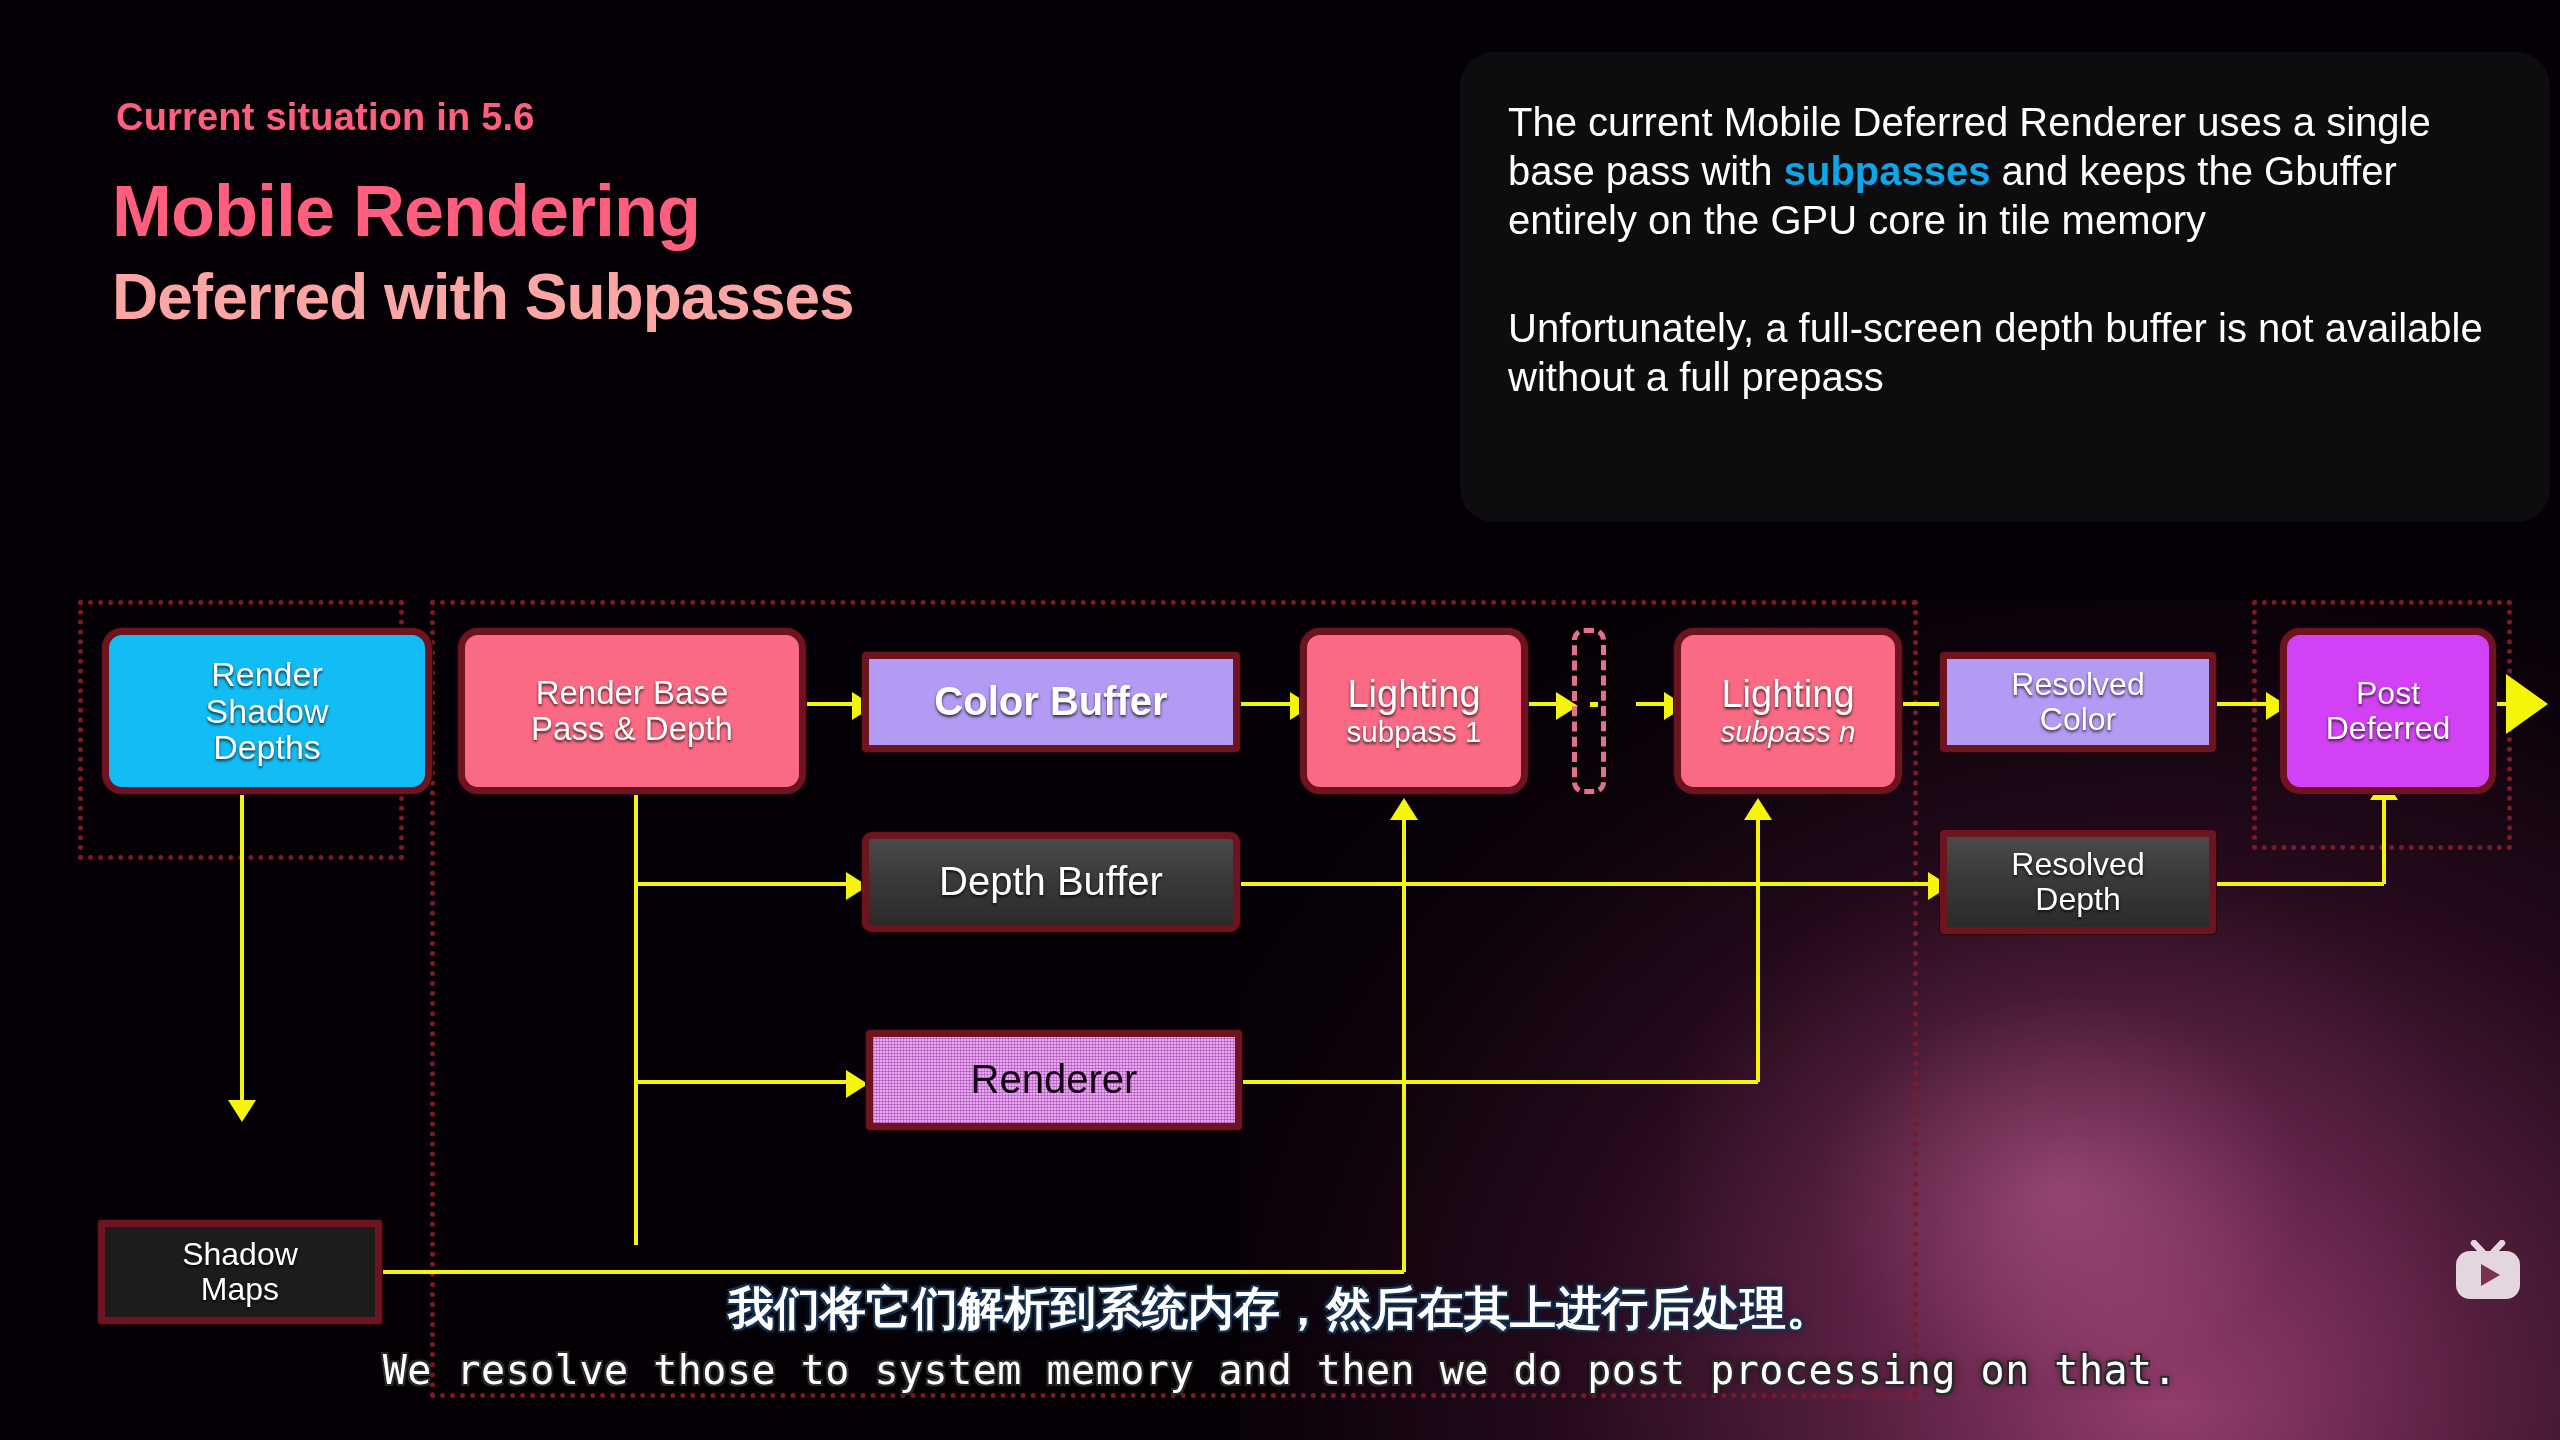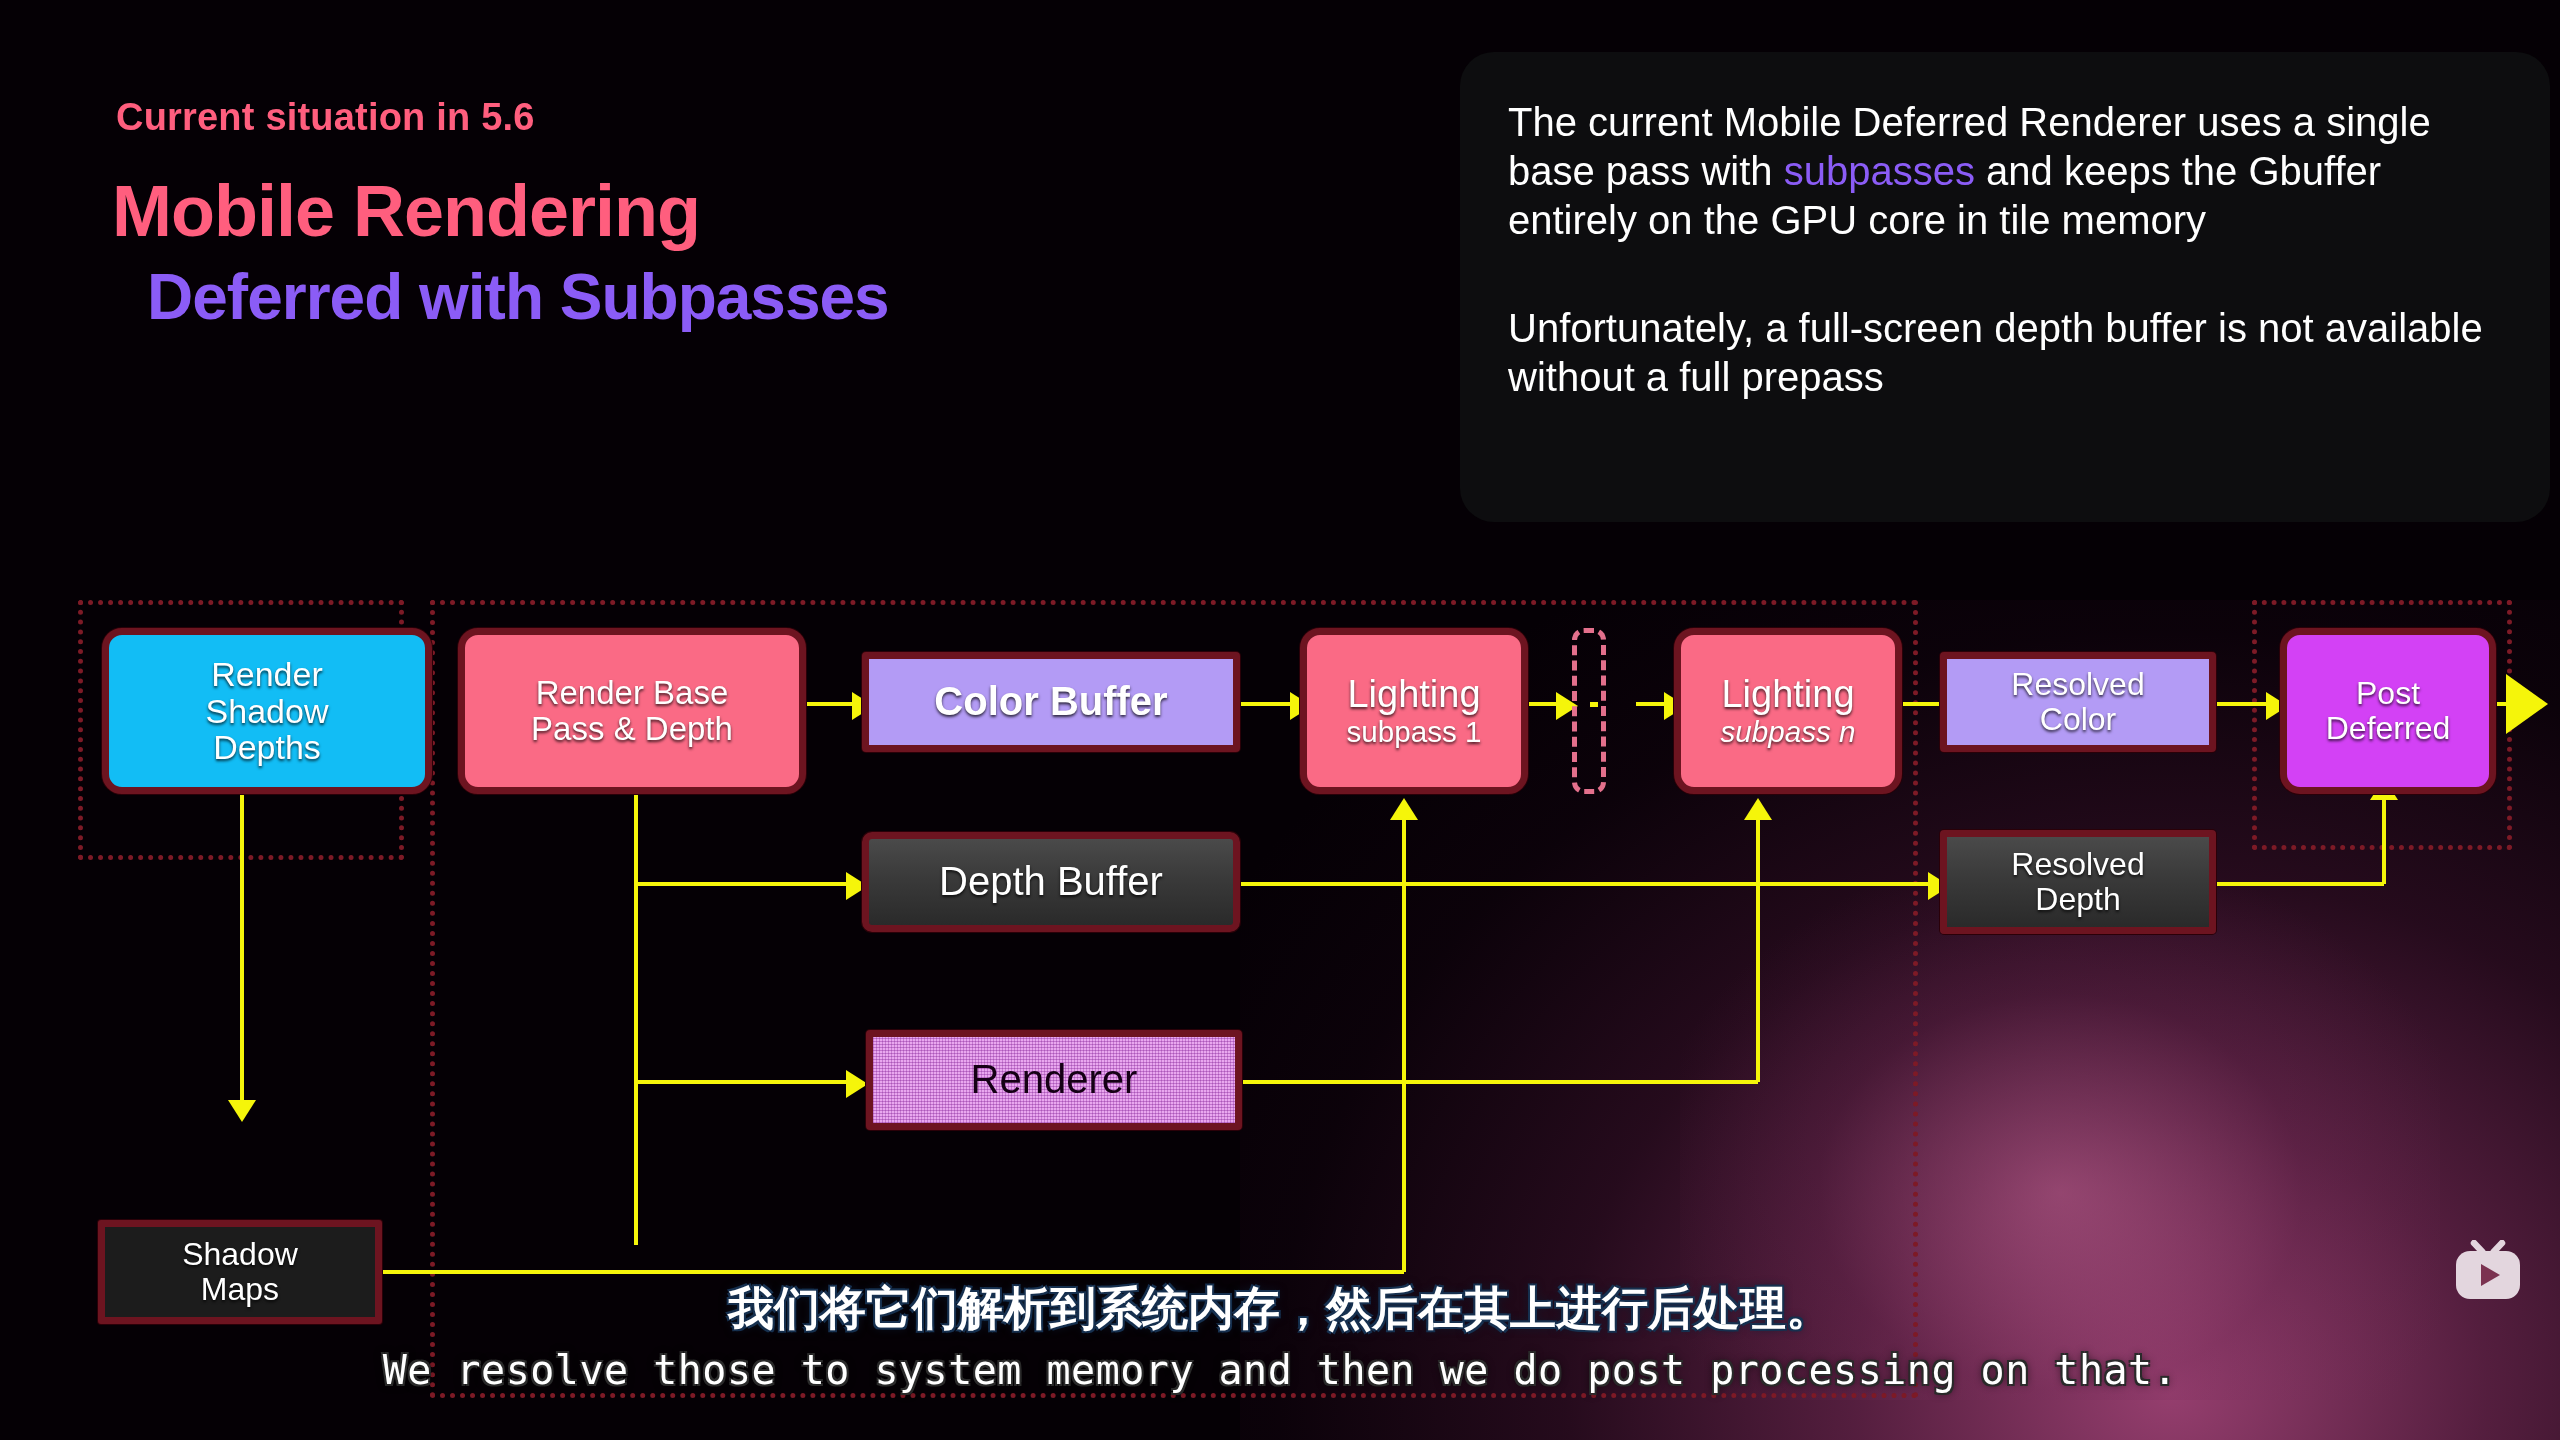--- a/index.html
+++ b/index.html
@@ -45,38 +45,38 @@
     color: #ff5e7e; font-size: 38px; font-weight: bold;
     letter-spacing: .2px;
   }
   .title1 {
     position: absolute; left: 112px; top: 175px;
     color: #ff5e7e; font-size: 72px; font-weight: bold;
     letter-spacing: -1px; line-height: 1;
   }
   .title2 {
     position: absolute; left: 112px; top: 265px;
-    color: #8b5cf6; font-size: 64px; font-weight: bold;
-    letter-spacing: -1px; line-height: 1; margin-left: 35px;
+    color: #fca5a5; font-size: 64px; font-weight: bold;
+    letter-spacing: -1px; line-height: 1;
   }
 
   
   .callout {
     position: absolute; left: 1460px; top: 52px;
     width: 1090px; height: 470px;
     background: #0d0d0f;
     border-radius: 34px;
     padding: 46px 48px 0 48px;
   }
   .callout p {
     color: #ffffff; font-size: 40px; line-height: 1.22;
     font-weight: 400;
   }
   .callout p.sep { margin-top: 60px; }
-  .hl { color: #8b5cf6; }
+  .hl { color: #0ea5e9; font-weight: bold; }
 
   
   #diagram {
     position: absolute; left: 0; top: 560px;
     width: 2560px; height: 880px;
   }
   .region {
     position: absolute;
     border: 5px dotted #7d1a26;
     border-radius: 2px;

